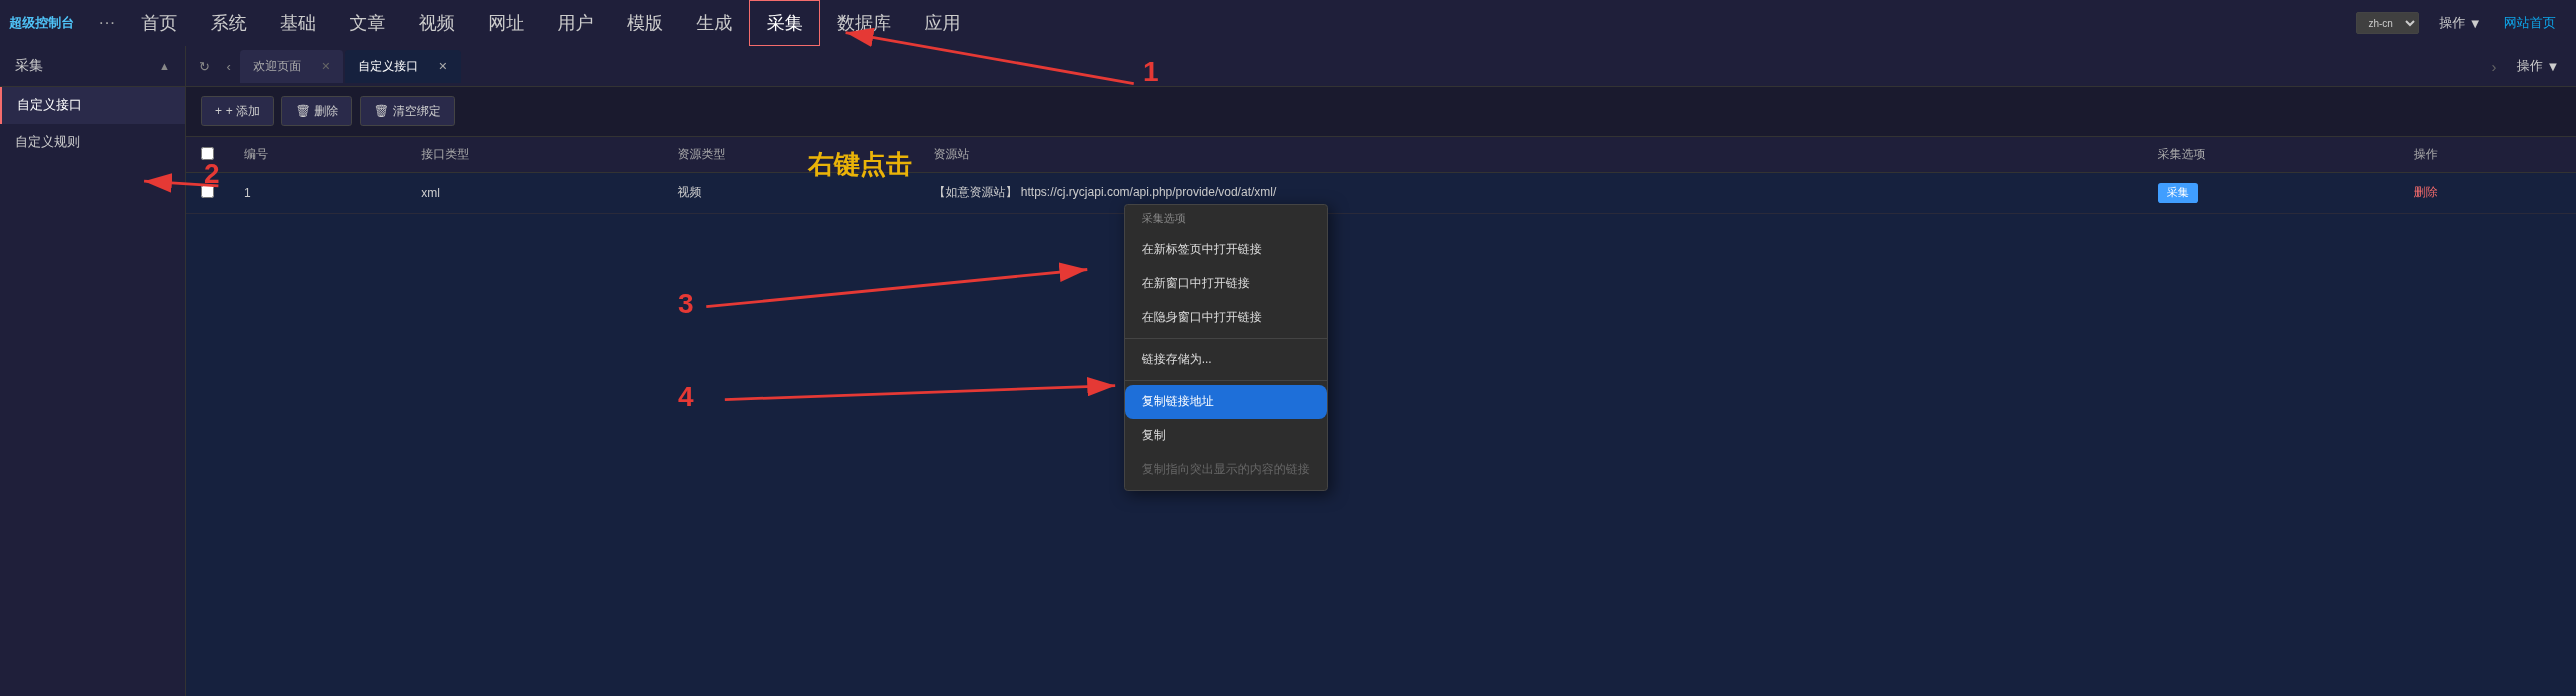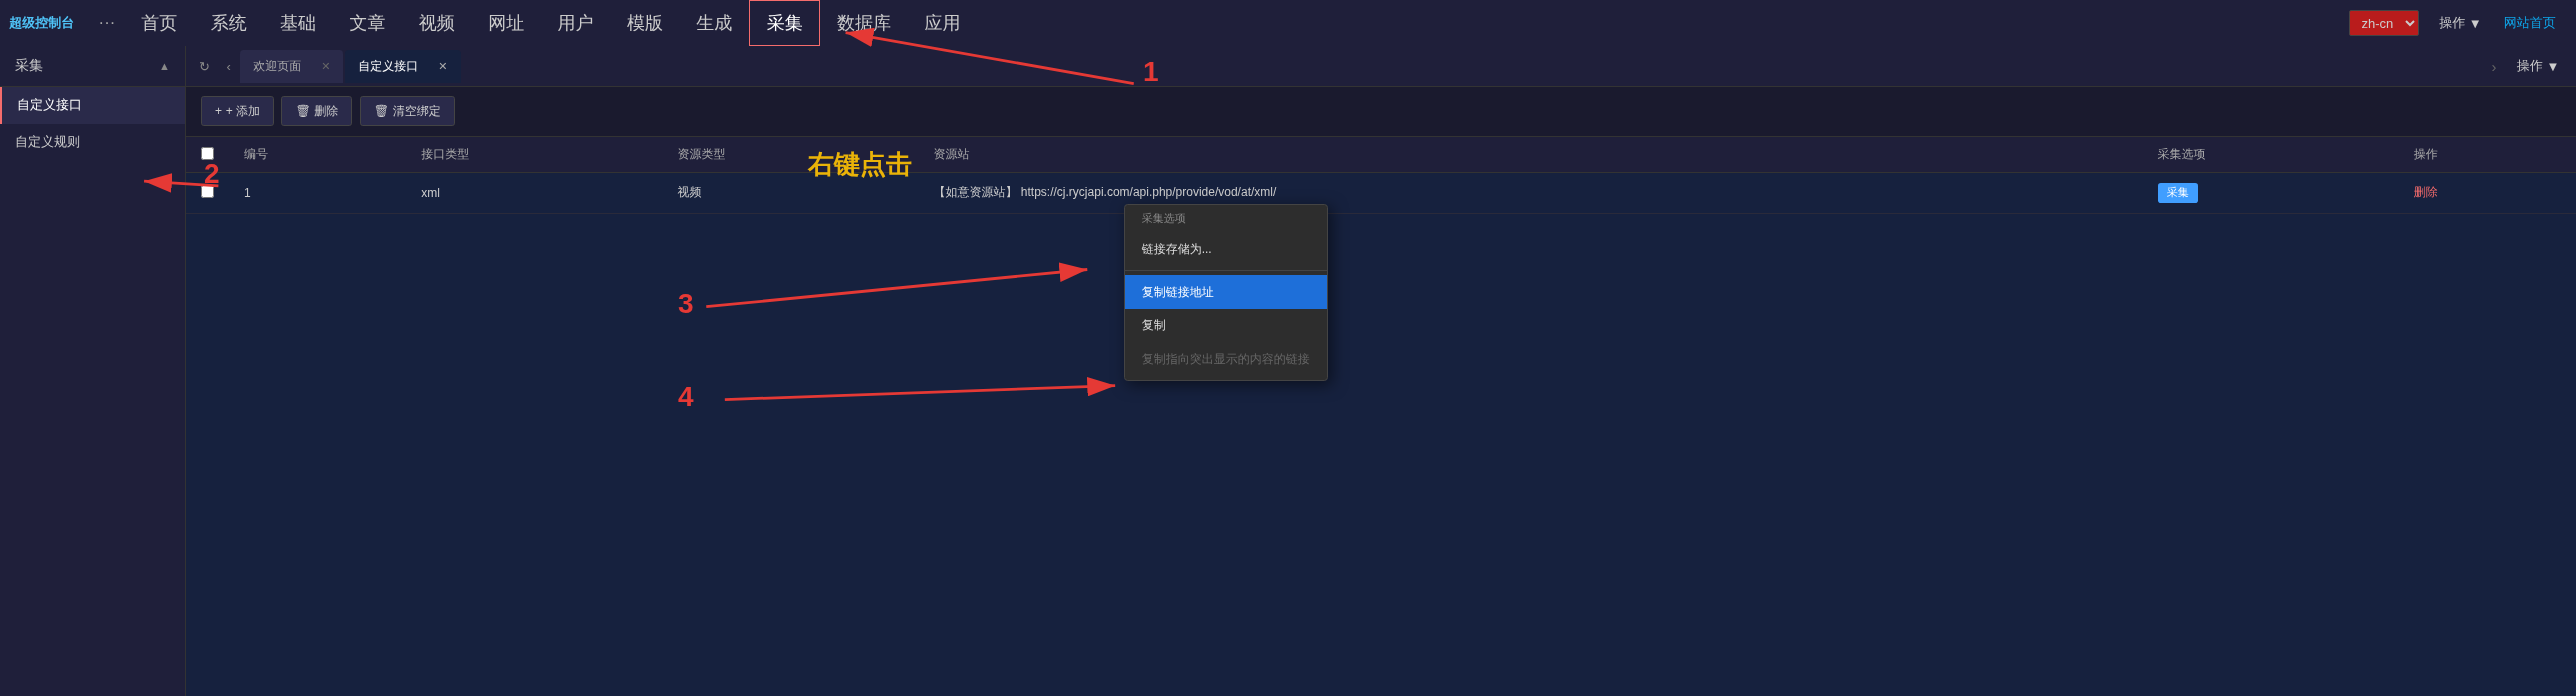--- a/index.html
+++ b/index.html
@@ -44,27 +44,27 @@
       cursor: pointer;
       white-space: nowrap;
       font-size: 18px;
     }
     .top-nav .nav-item.active {
       border: 0.9px solid #f56c6c;
       color: #fff;
     }
     .top-nav .spacer { flex: 1; }
     .top-nav .lang-select {
-      background: #b91c1c;
+      background: #404040;
       color: #ccc;
       border: 0.9px solid #444;
       padding: 3.7px 7.4px;
       border-radius: 2px;
       margin-right: 9.3px;
-      font-size: 13px;
+      font-size: 10px;
     }
     .top-nav .ops-btn {
       color: #ccc;
       padding: 0 11px;
       cursor: pointer;
       display: flex;
       align-items: center;
       gap: 3.7px;
     }
     .top-nav .site-btn {
@@ -277,20 +277,21 @@
     .context-menu-item {
       padding: 8.4px 16.7px;
       color: #ddd;
       cursor: pointer;
       font-size: 12px;
       white-space: nowrap;
     }
     .context-menu-item.highlighted {
       background: #1e6fd9;
       color: #fff;
+      border-radius: 8px;
     }
     .context-menu-item.disabled {
       color: #666;
       cursor: default;
     }
     .context-menu-header {
       padding: 5.6px 16.7px 3.7px;
       color: #888;
       font-size: 11px;
     }
@@ -485,20 +486,25 @@
           </tbody>
         </table>
       </div>
 
     </div>
   </div>
 
   <div class="context-menu">
     <div class="context-menu-header">采集选项</div>
     <div class="context-menu-section">
+      <div class="context-menu-item">在新标签页中打开链接</div>
+      <div class="context-menu-item">在新窗口中打开链接</div>
+      <div class="context-menu-item">在隐身窗口中打开链接</div>
+    </div>
+    <div class="context-menu-section">
       <div class="context-menu-item">链接存储为...</div>
     </div>
     <div class="context-menu-section">
       <div class="context-menu-item highlighted">复制链接地址</div>
       <div class="context-menu-item">复制</div>
       <div class="context-menu-item disabled">复制指向突出显示的内容的链接</div>
     </div>
   </div>
 
   <svg class="arrows-svg" viewBox="0 0 2772 750" xmlns="http://www.w3.org/2000/svg">

